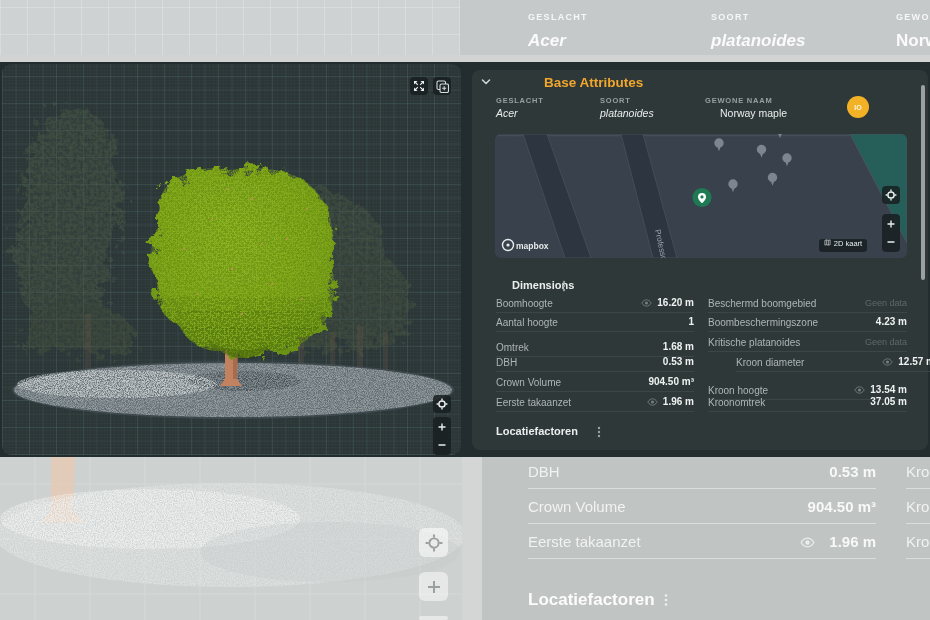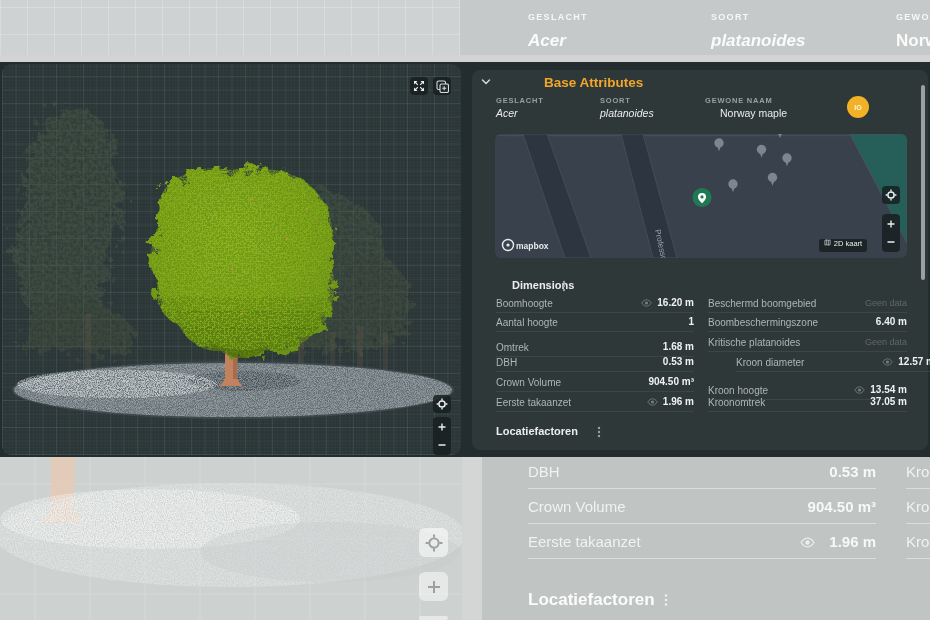--- a/index.html
+++ b/index.html
@@ -399,21 +399,21 @@
           <div class="tdiv"></div>
         </div>
 
         <div class="trow" style="left:236px; top:222.5px; width:199px;">
           <span class="tlab">Beschermd boomgebied</span>
             <span class="tval dim">Geen data</span>
             <div class="tdiv"></div>
         </div>
         <div class="trow" style="left:236px; top:242.3px; width:199px;">
           <span class="tlab">Boombeschermingszone</span>
-            <span class="tval">6.40 m</span>
+            <span class="tval">4.23 m</span>
             <div class="tdiv"></div>
         </div>
         <div class="trow" style="left:236px; top:262.1px; width:199px;">
           <span class="tlab">Kritische platanoides</span>
             <span class="tval dim">Geen data</span>
             <div class="tdiv"></div>
         </div>
         <div class="trow" style="left:236px; top:281.9px; width:199px;margin-left:28px;">
           <span class="tlab">Kroon diameter</span>
           <span class="tval"><svg class="eye" width="11" height="8" viewBox="0 0 11 8">

